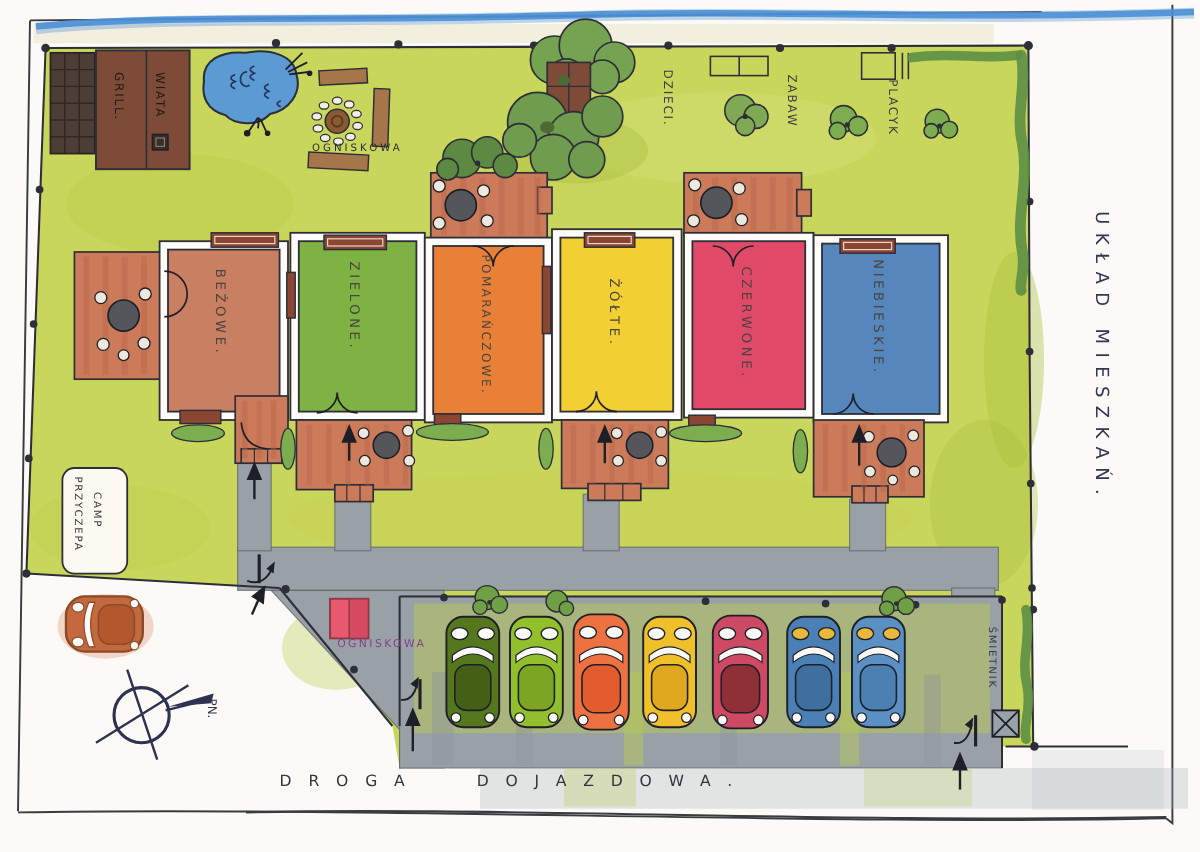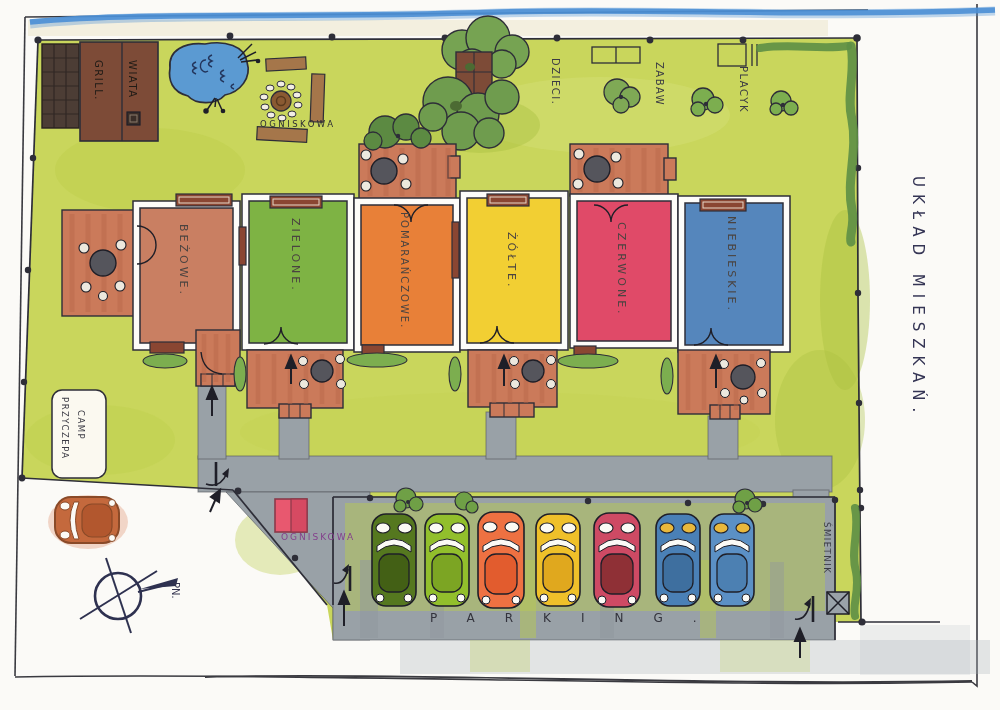--- a/index.html
+++ b/index.html
@@ -538,17 +538,19 @@
 
   <div class="label vtext title-label" style="left:910px;top:176px;height:285px;">UKŁAD MIESZKAŃ.</div>
 
   <div class="label vtext small" style="left:60px;top:397px;height:78px;font-size:8.5px;">PRZYCZEPA</div>
   <div class="label vtext small" style="left:76px;top:410px;height:50px;font-size:8.5px;">CAMP</div>
 
   <div class="label kapl" style="left:281px;top:533px;">OGNISKOWA</div>
 
   <div class="label vtext small" style="left:822px;top:522px;height:70px;font-size:8.5px;">ŚMIETNIK</div>
 
-  <div class="label spread" style="left:430px;top:612px;">PARKING.</div>
-
+
+  <div class="label road-label" style="left:233px;top:645px;">
+    <span>DROGA</span><span style="margin-left:46px;">DOJAZDOWA.</span>
+  </div>
 
   <div class="label vtext navy" style="left:170px;top:582px;height:34px;font-size:10px;">PN.</div>
 </div>
 
 </body></html>

